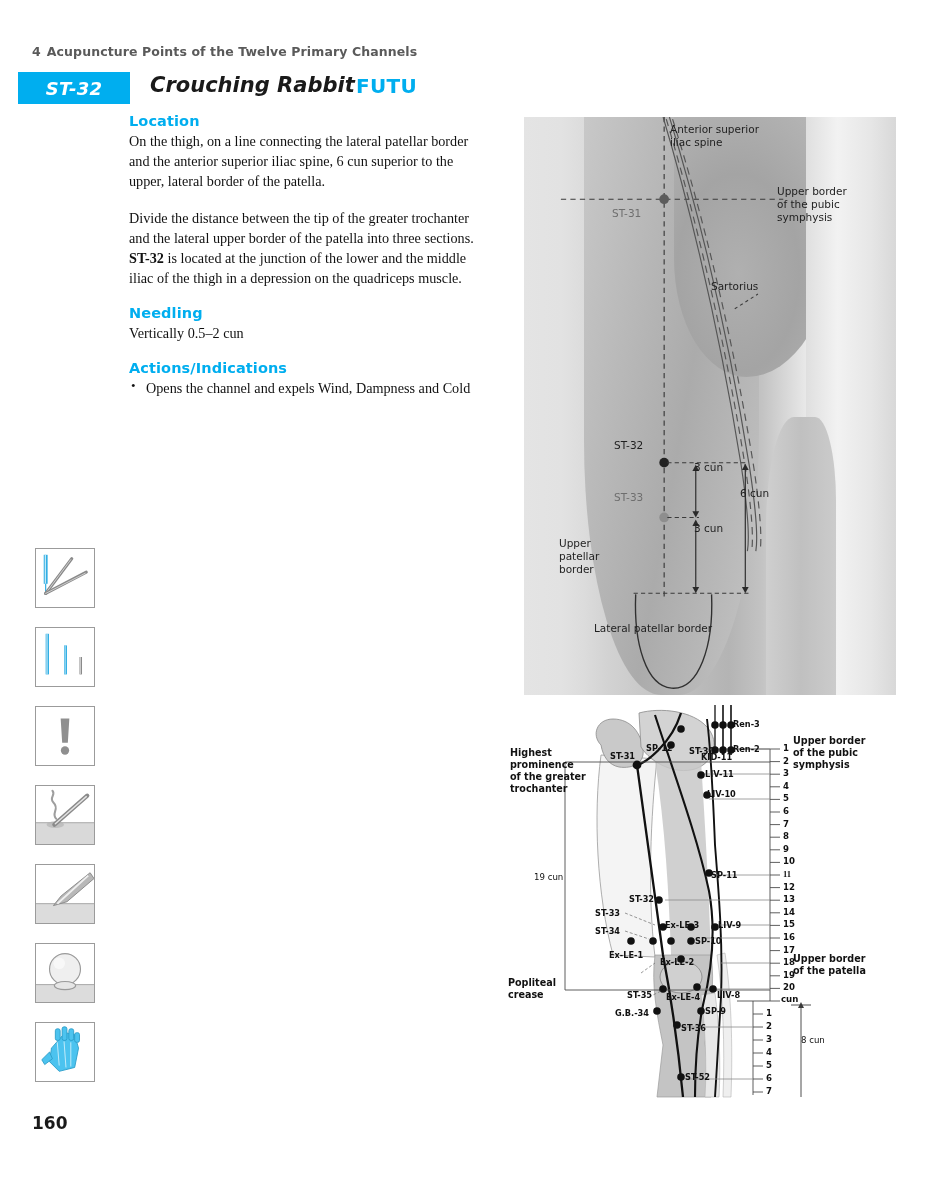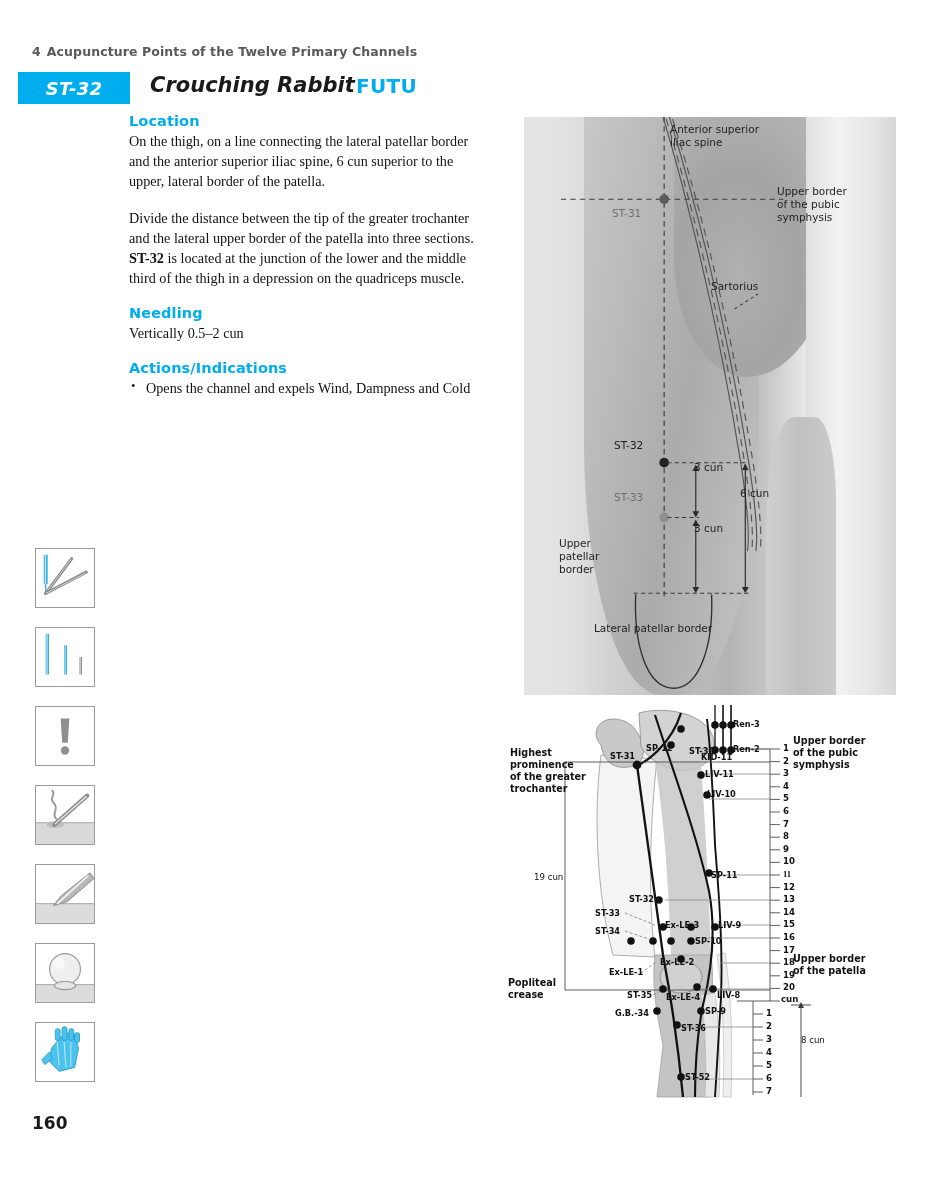--- a/index.html
+++ b/index.html
@@ -156,21 +156,21 @@
   <div id="point-pinyin">FUTU</div>
 
   <div id="text-column">
 
     <div class="section">
       <h2 class="section-heading">Location</h2>
       <p class="section-body">On the thigh, on a line connecting the lateral patellar border and the anterior superior iliac spine, 6 cun superior to the upper, lateral border of the patella.</p>
     </div>
 
     <div class="section">
-      <p class="section-body"><span>Divide the distance between the tip of the greater trochanter and the lateral upper border of the patella into three sections. </span><b>ST-32</b><span> is located at the junction of the lower and the middle third of the thigh in a depression on the quadriceps muscle.</span></p>
+      <p class="section-body"><span>Divide the distance between the tip of the greater trochanter and the lateral upper border of the patella into three sections. </span><b>ST-32</b><span> is located at the junction of the lower and the middle iliac of the thigh in a depression on the quadriceps muscle.</span></p>
     </div>
 
     <div class="section">
       <h2 class="section-heading">Needling</h2>
       <p class="section-body">Vertically 0.5–2 cun</p>
     </div>
 
     <div class="section">
       <h2 class="section-heading">Actions/Indications</h2>
       <ul class="bullets">
@@ -482,21 +482,21 @@
     <div class="diag-label" style="left:200px; top:64px;">LIV-11</div>
     <div class="diag-label" style="left:202px; top:84px;">LIV-10</div>
     <div class="diag-label" style="left:206px; top:165px;">SP-11</div>
     <div class="diag-label" style="left:124px; top:189px;">ST-32</div>
     <div class="diag-label" style="left:90px;  top:203px;">ST-33</div>
     <div class="diag-label" style="left:90px;  top:221px;">ST-34</div>
     <div class="diag-label" style="left:160px; top:215px;">Ex-LE-3</div>
     <div class="diag-label" style="left:213px; top:215px;">LIV-9</div>
     <div class="diag-label" style="left:190px; top:231px;">SP-10</div>
     <div class="diag-label" style="left:155px; top:252px;">Ex-LE-2</div>
-    <div class="diag-label" style="left:104px; top:262px;">Ex-LE-1</div>
+    <div class="diag-label" style="left:104px; top:245px;">Ex-LE-1</div>
     <div class="diag-label" style="left:122px; top:285px;">ST-35</div>
     <div class="diag-label" style="left:161px; top:287px;">Ex-LE-4</div>
     <div class="diag-label" style="left:212px; top:285px;">LIV-8</div>
     <div class="diag-label" style="left:110px; top:303px;">G.B.-34</div>
     <div class="diag-label" style="left:200px; top:301px;">SP-9</div>
     <div class="diag-label" style="left:176px; top:318px;">ST-36</div>
     <div class="diag-label" style="left:180px; top:367px;">ST-52</div>
 
     <div class="scale-num" style="left:278px; top:38px;">1</div>
     <div class="scale-num" style="left:278px; top:50.6px;">2</div>

